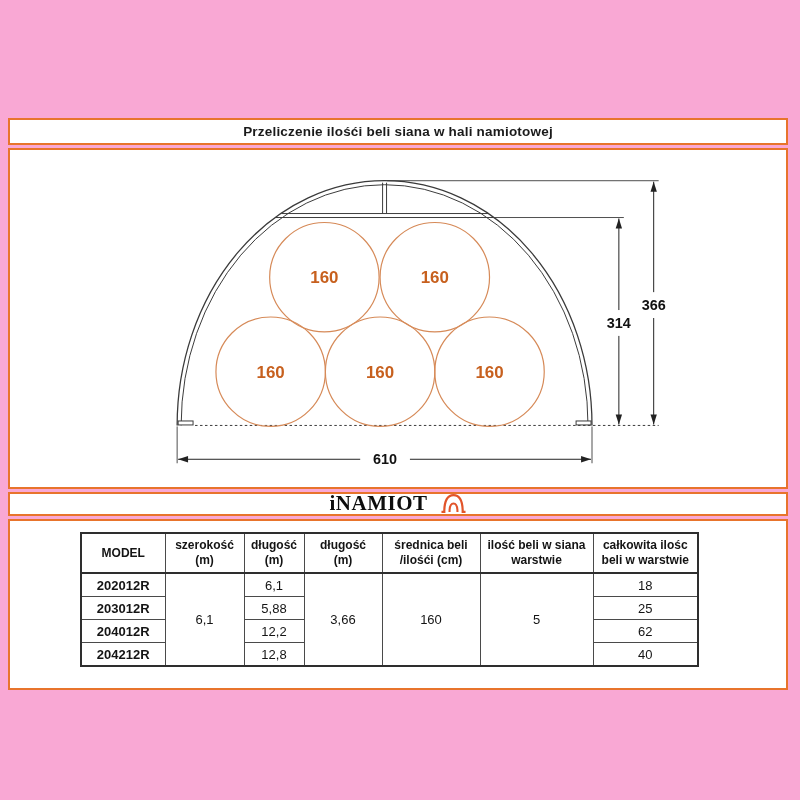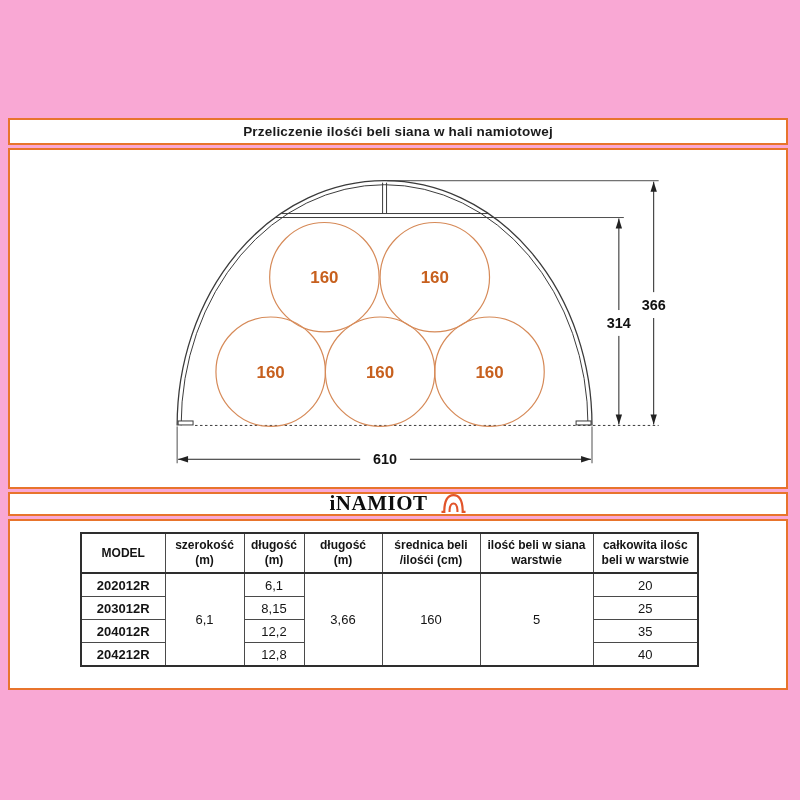--- a/index.html
+++ b/index.html
@@ -121,31 +121,31 @@
         </tr>
       </thead>
       <tbody>
         <tr>
           <td class="bold">202012R</td>
           <td rowspan="4">6,1</td>
           <td>6,1</td>
           <td rowspan="4">3,66</td>
           <td rowspan="4">160</td>
           <td rowspan="4">5</td>
-          <td>20</td>
+          <td>18</td>
         </tr>
         <tr>
           <td class="bold">203012R</td>
-          <td>8,15</td>
+          <td>5,88</td>
           <td>25</td>
         </tr>
         <tr>
           <td class="bold">204012R</td>
           <td>12,2</td>
-          <td>35</td>
+          <td>62</td>
         </tr>
         <tr>
           <td class="bold">204212R</td>
           <td>12,8</td>
           <td>40</td>
         </tr>
       </tbody>
     </table>
   </div>
 

